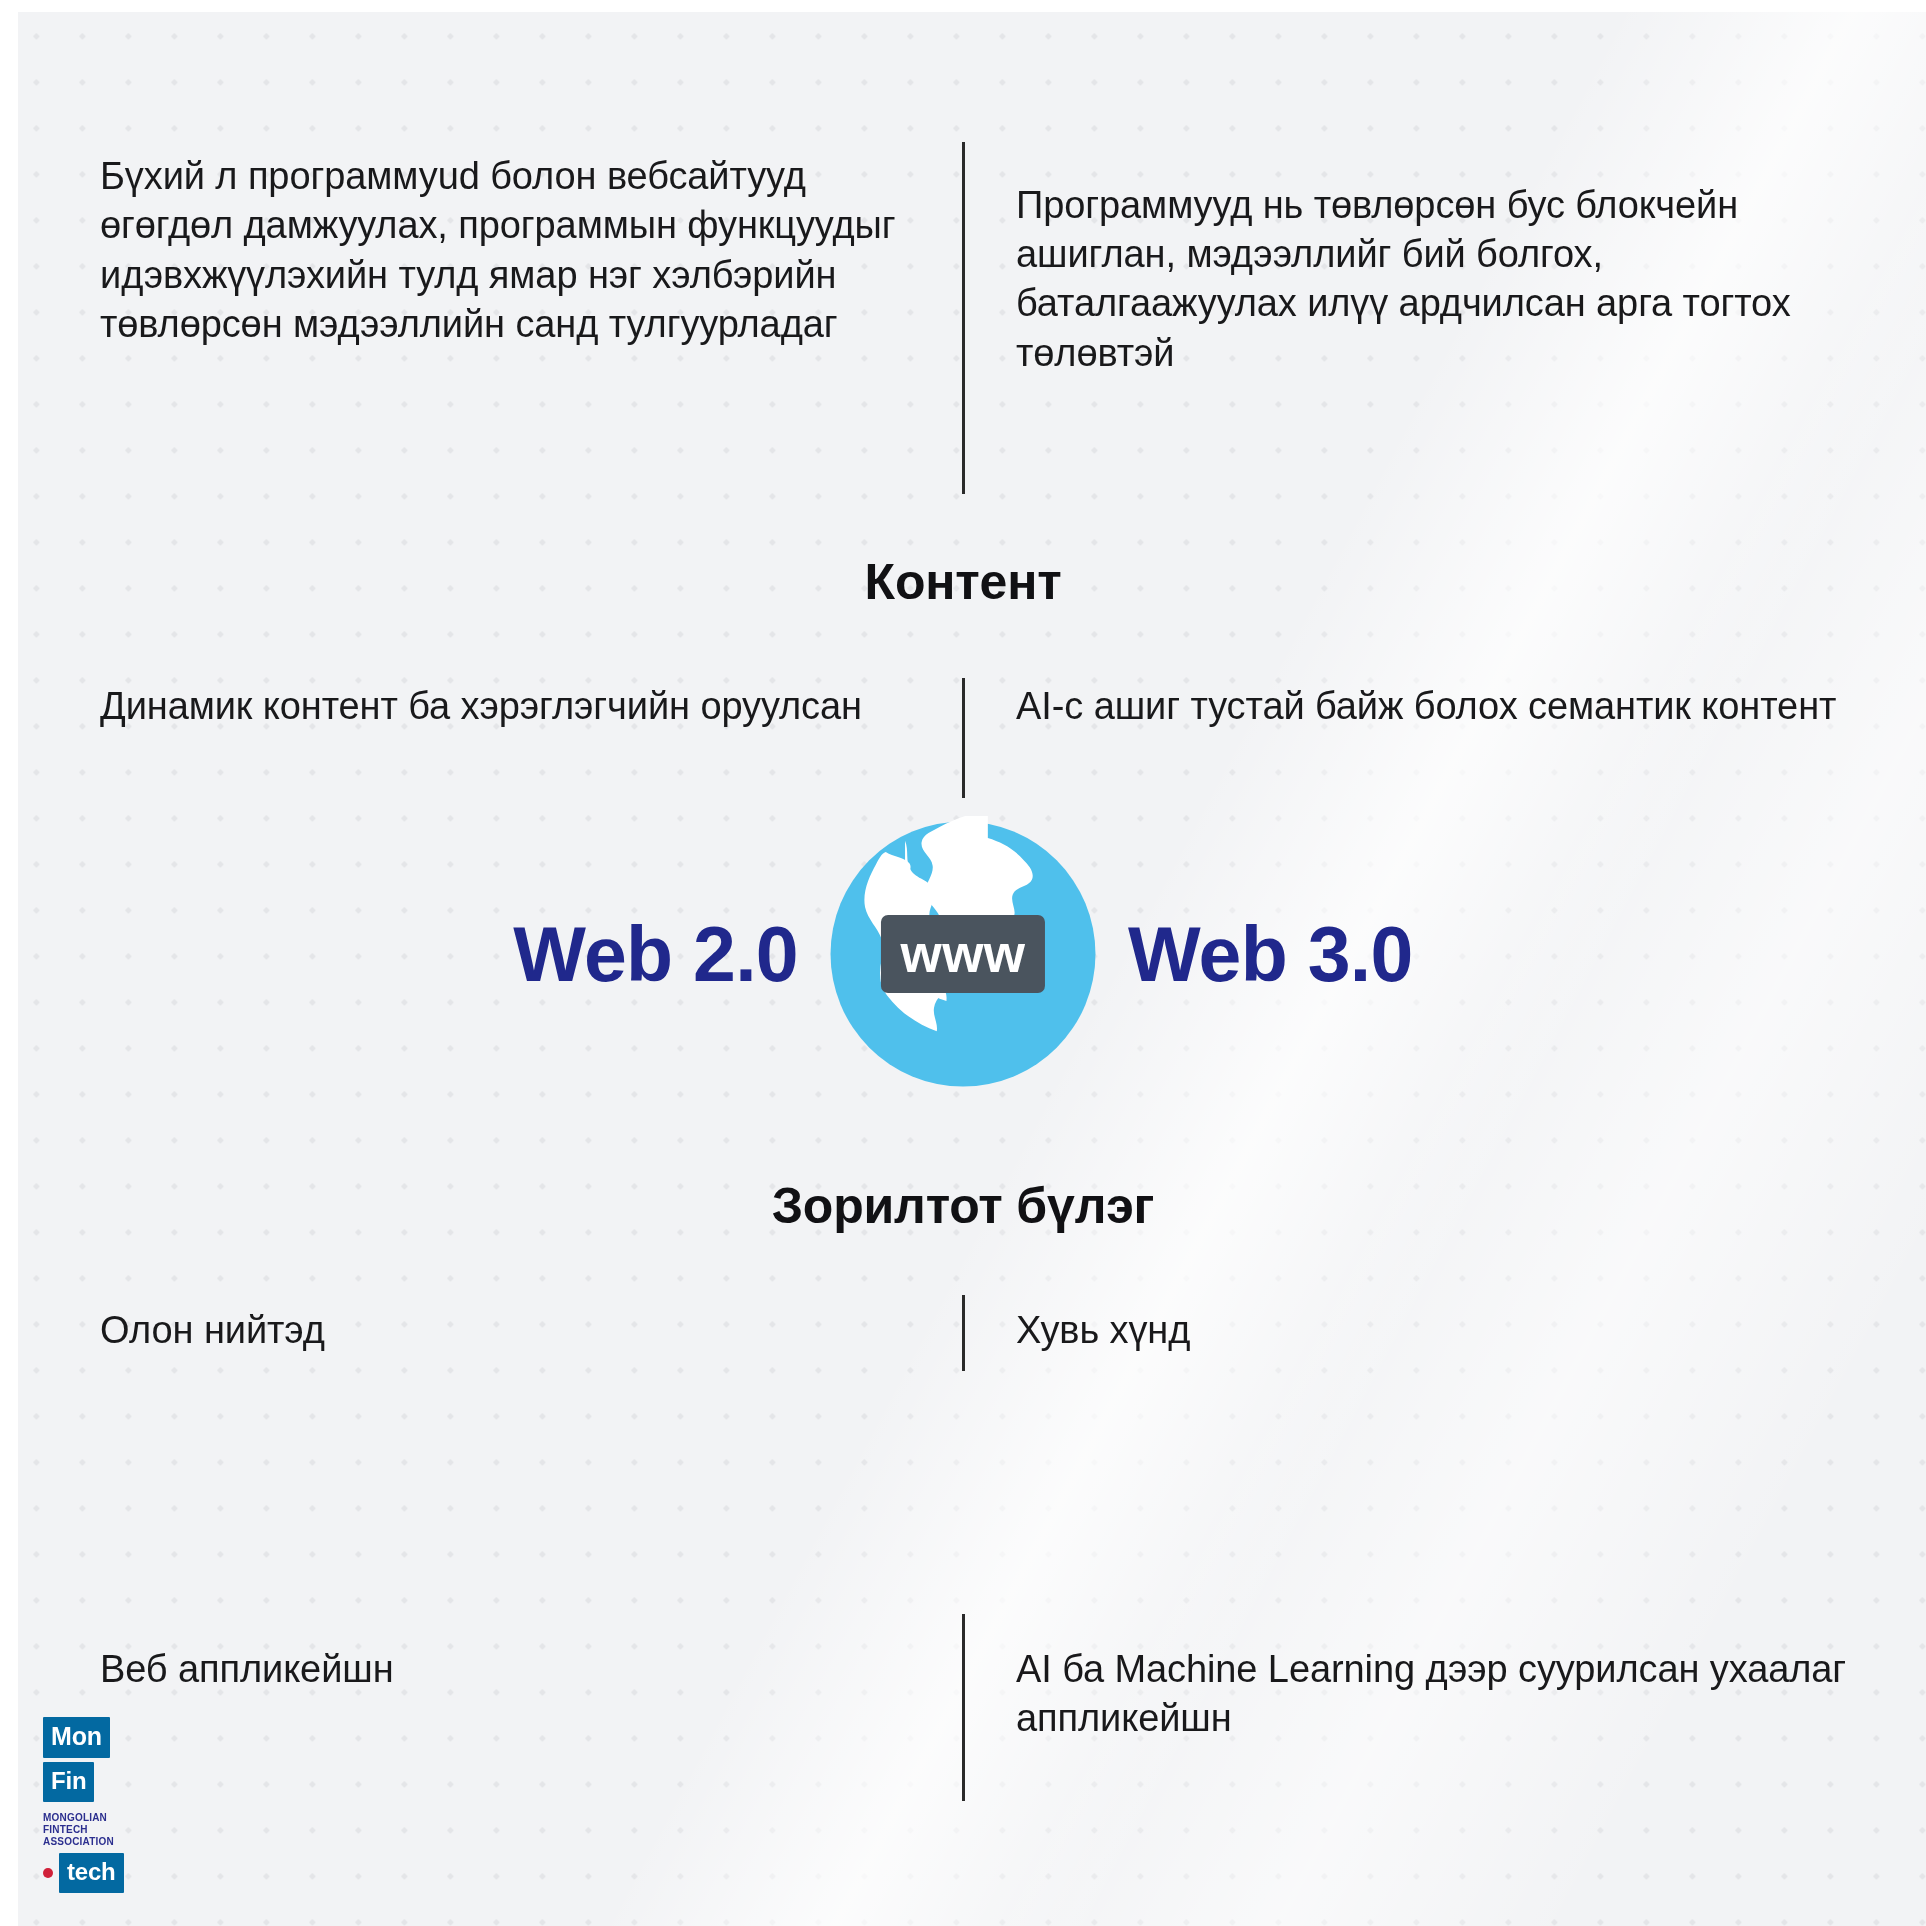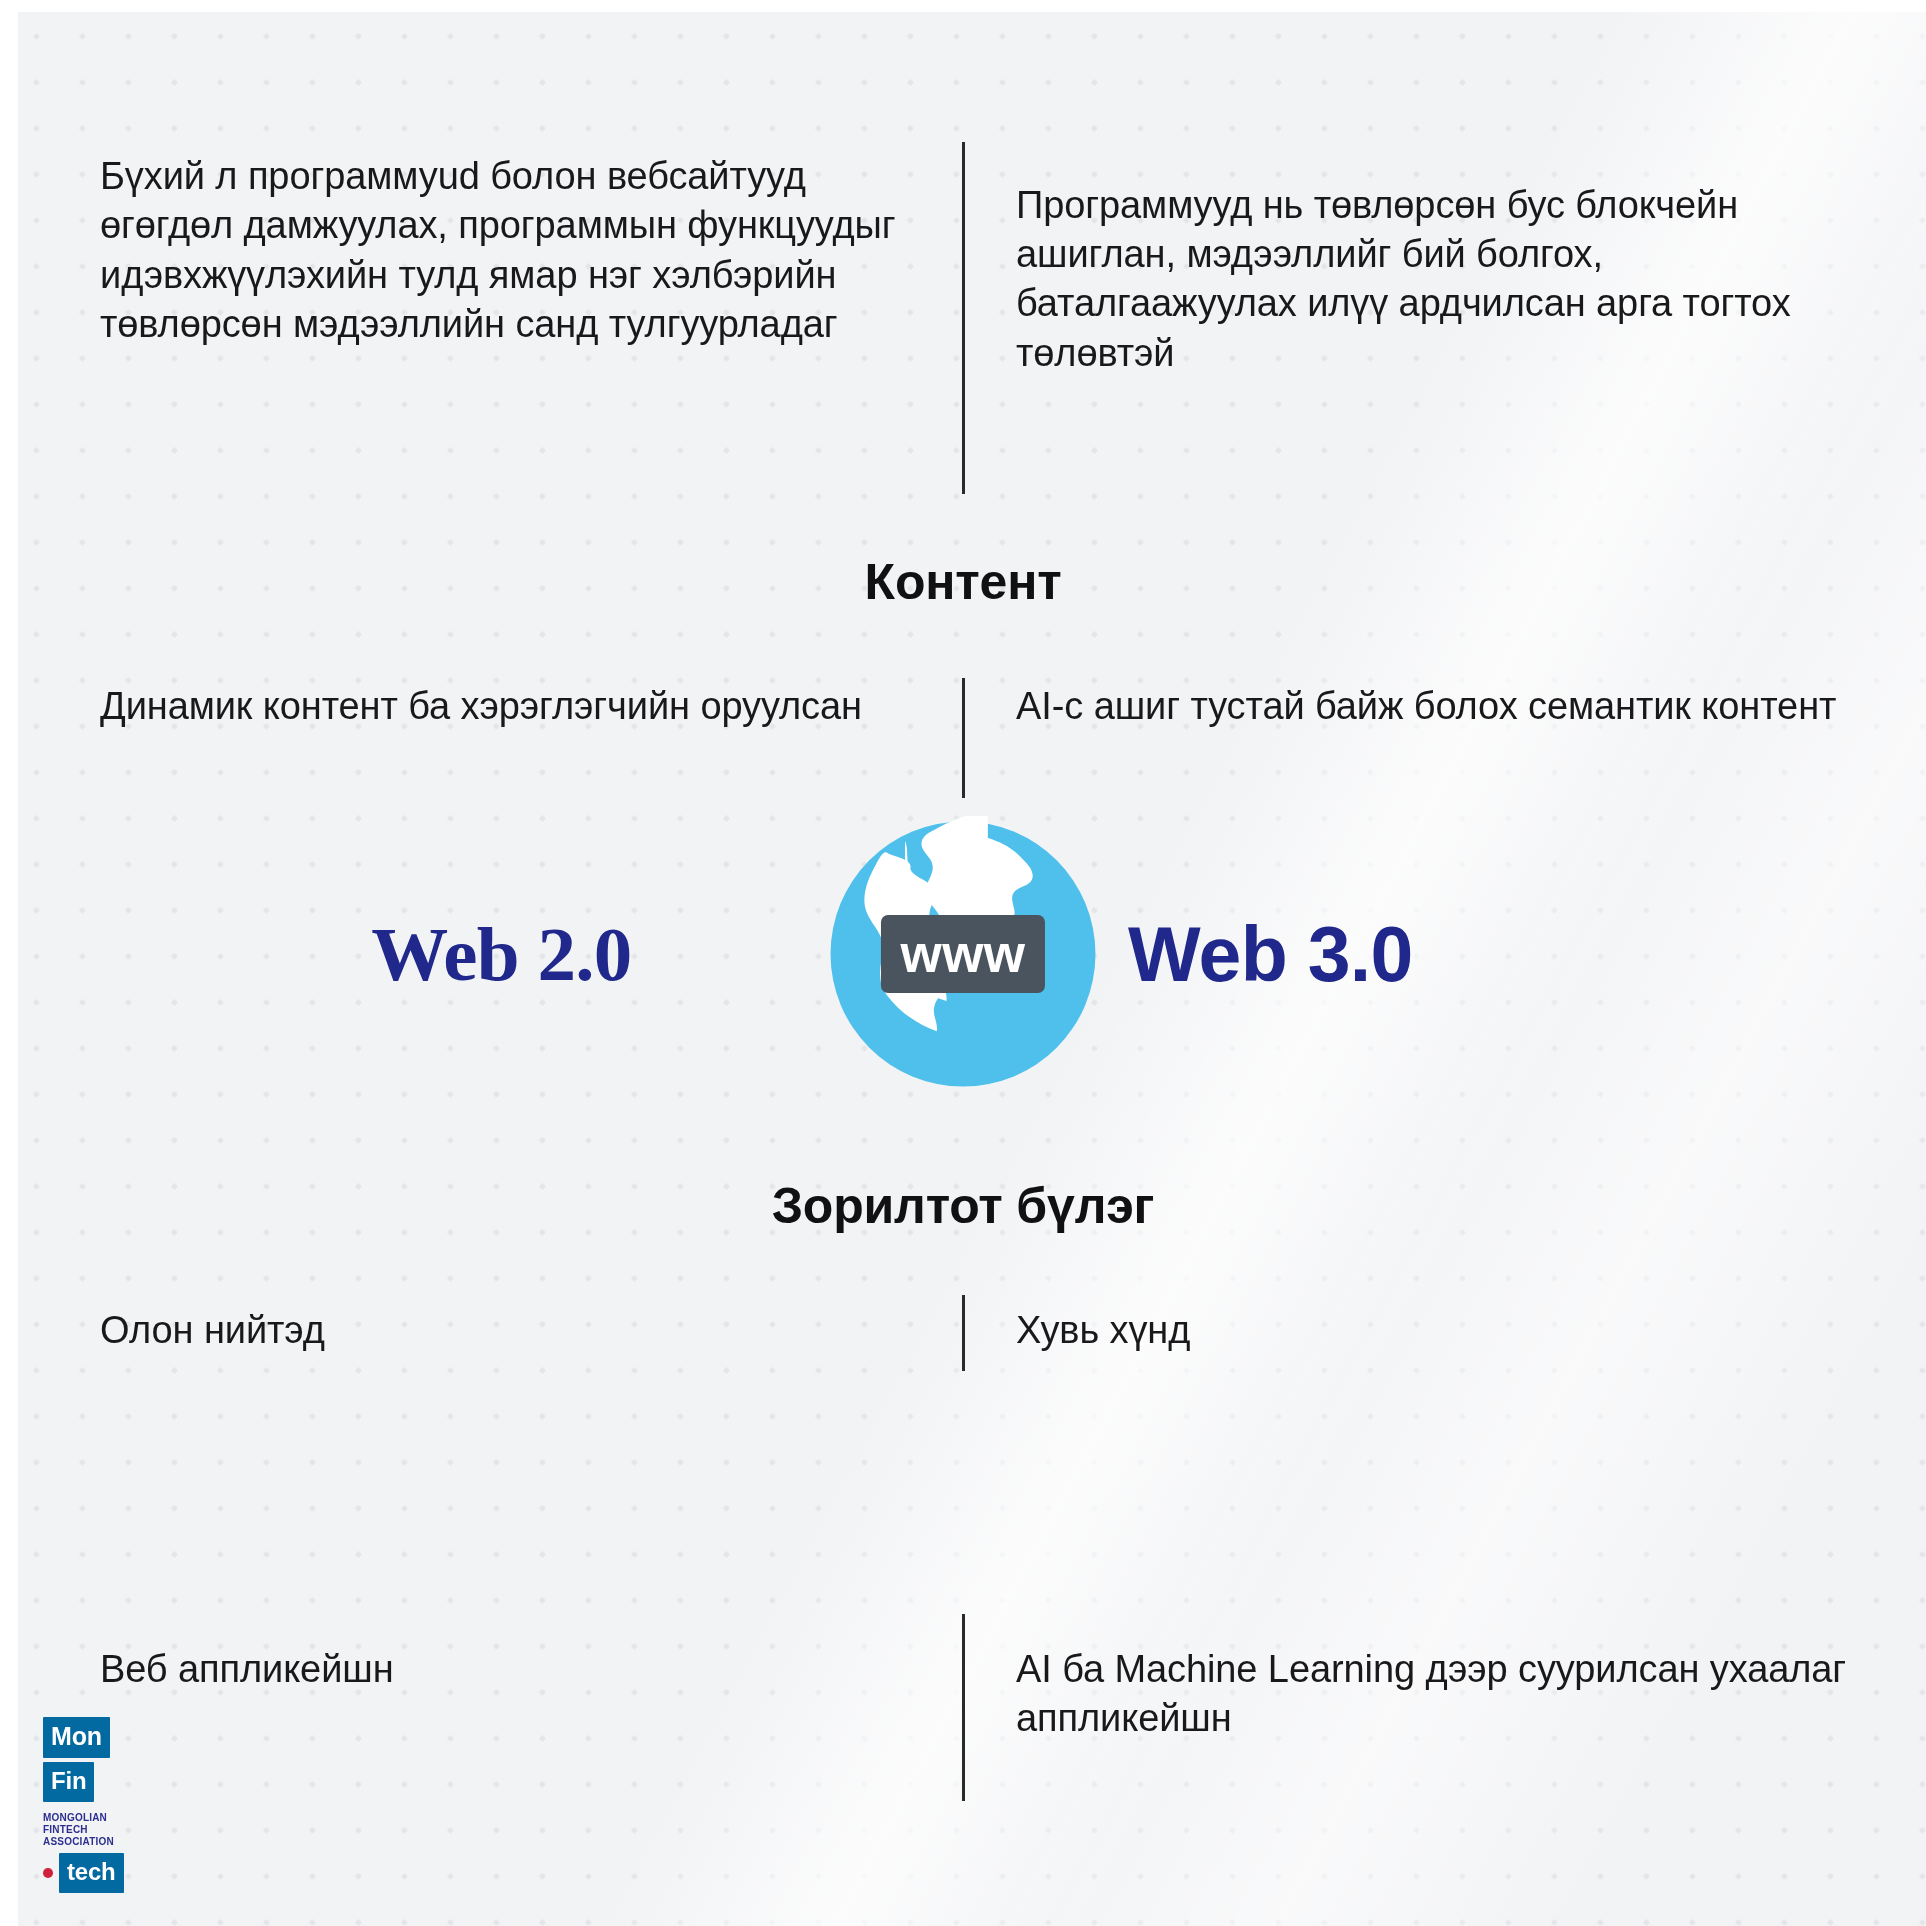--- a/index.html
+++ b/index.html
@@ -116,21 +116,21 @@
     align-items: center;
     justify-content: center;
   }
   .hero-label {
     font-size: 77px;
     font-weight: 700;
     color: #20288c;
     letter-spacing: -0.7px;
     white-space: nowrap;
   }
-  .hero-label.left  { text-align: center;  width: 593px; padding-right: 27px; font-family: Liberation Serif, serif; }
+  .hero-label.left  { text-align: right;  width: 593px; padding-right: 27px; }
   .hero-label.right { text-align: left;   width: 593px; padding-left: 27px; }
 
   .globe-wrap {
     position: relative;
     width: 276px;
     height: 276px;
     flex: 0 0 auto;
   }
   .globe-wrap svg { display: block; }
   .www-badge {

